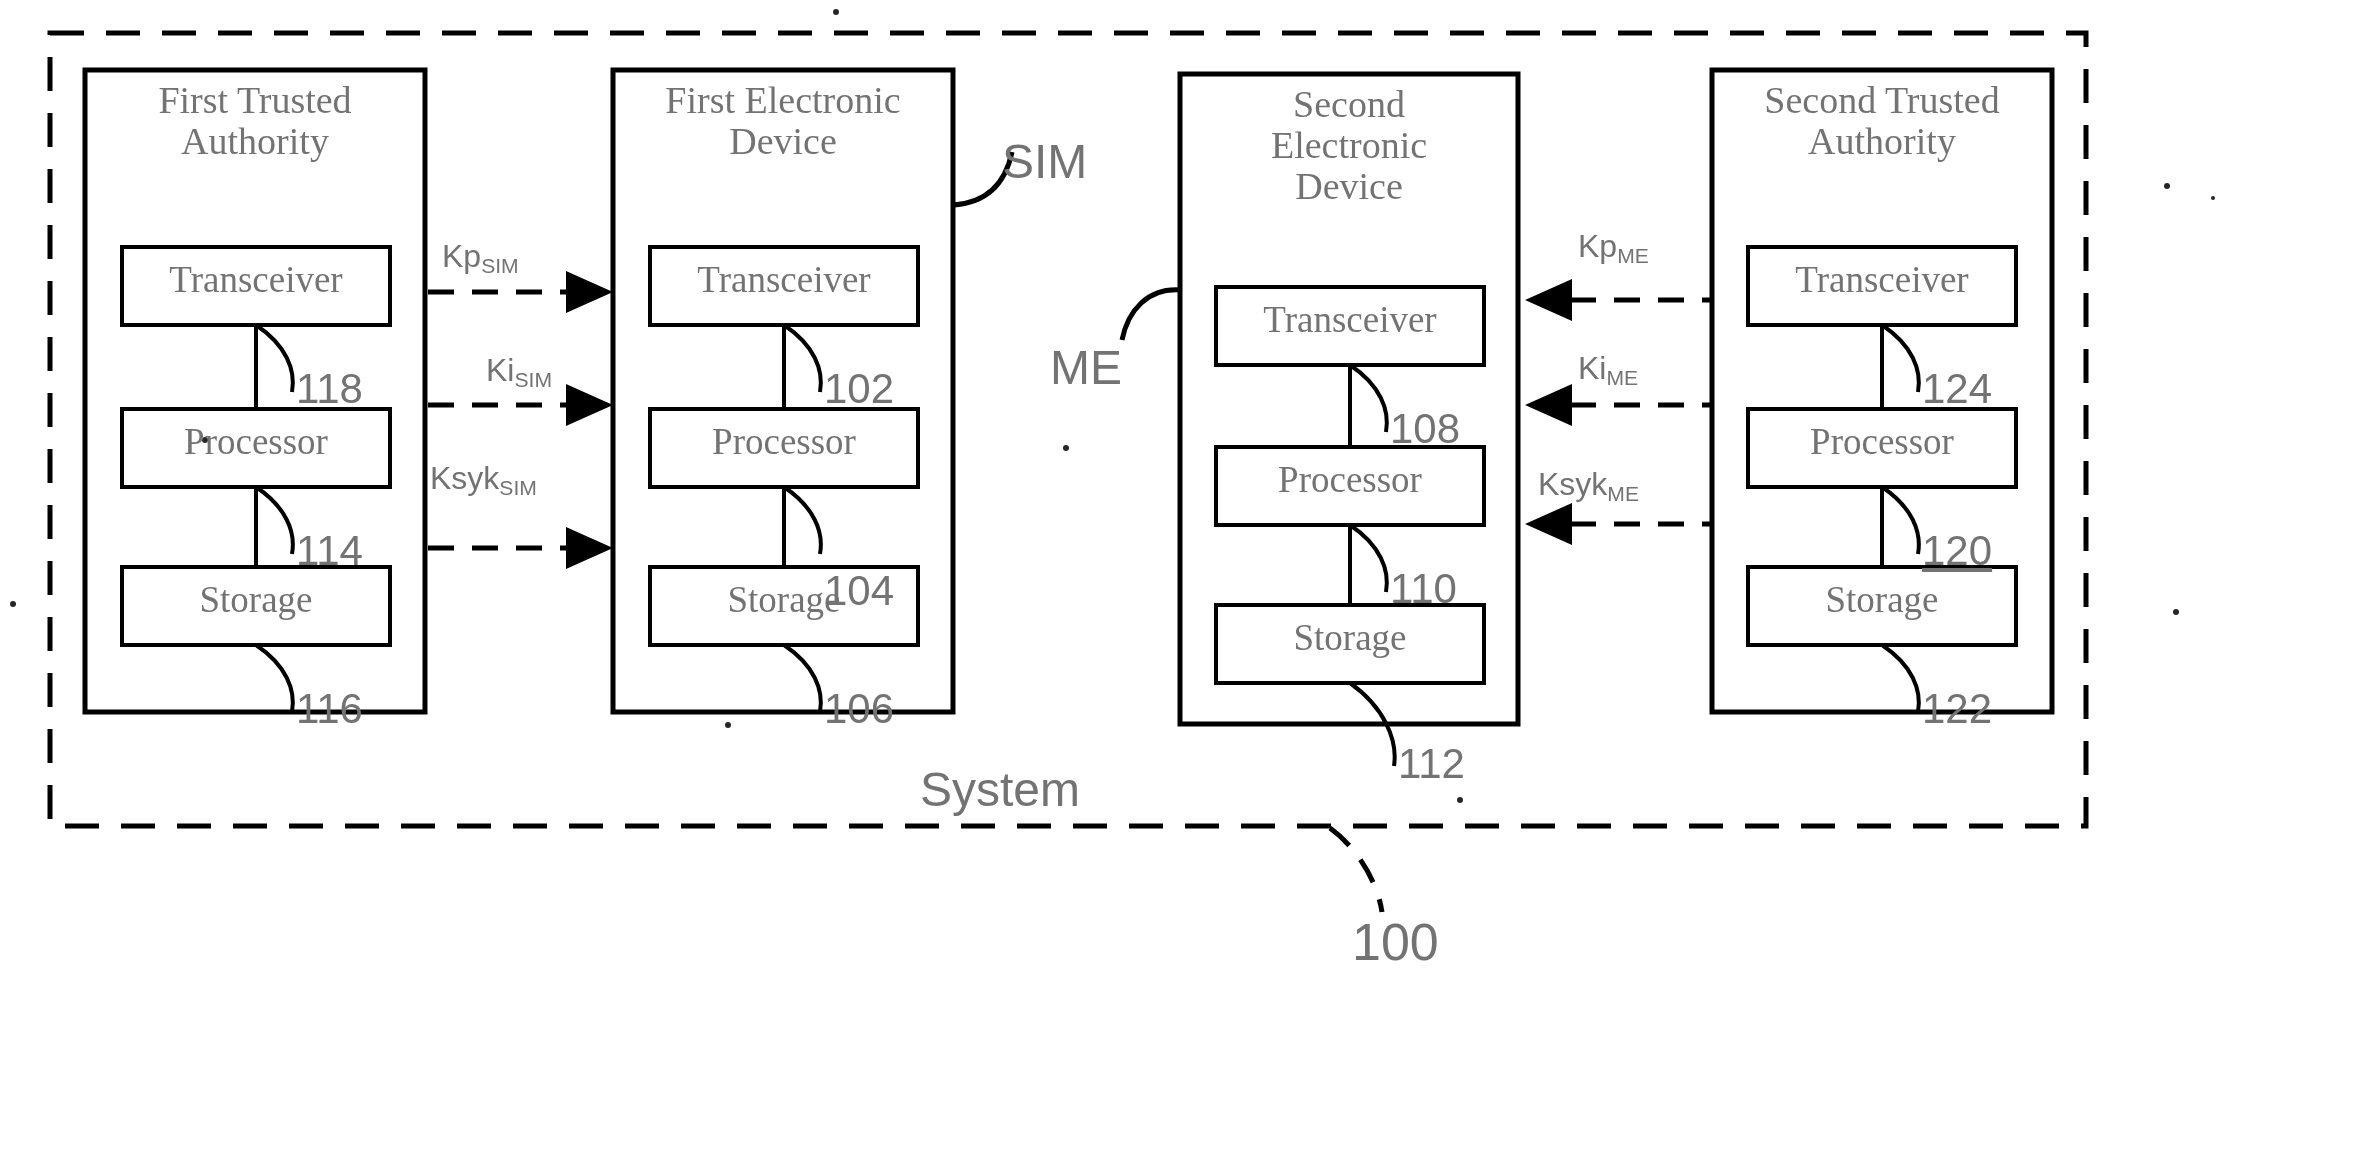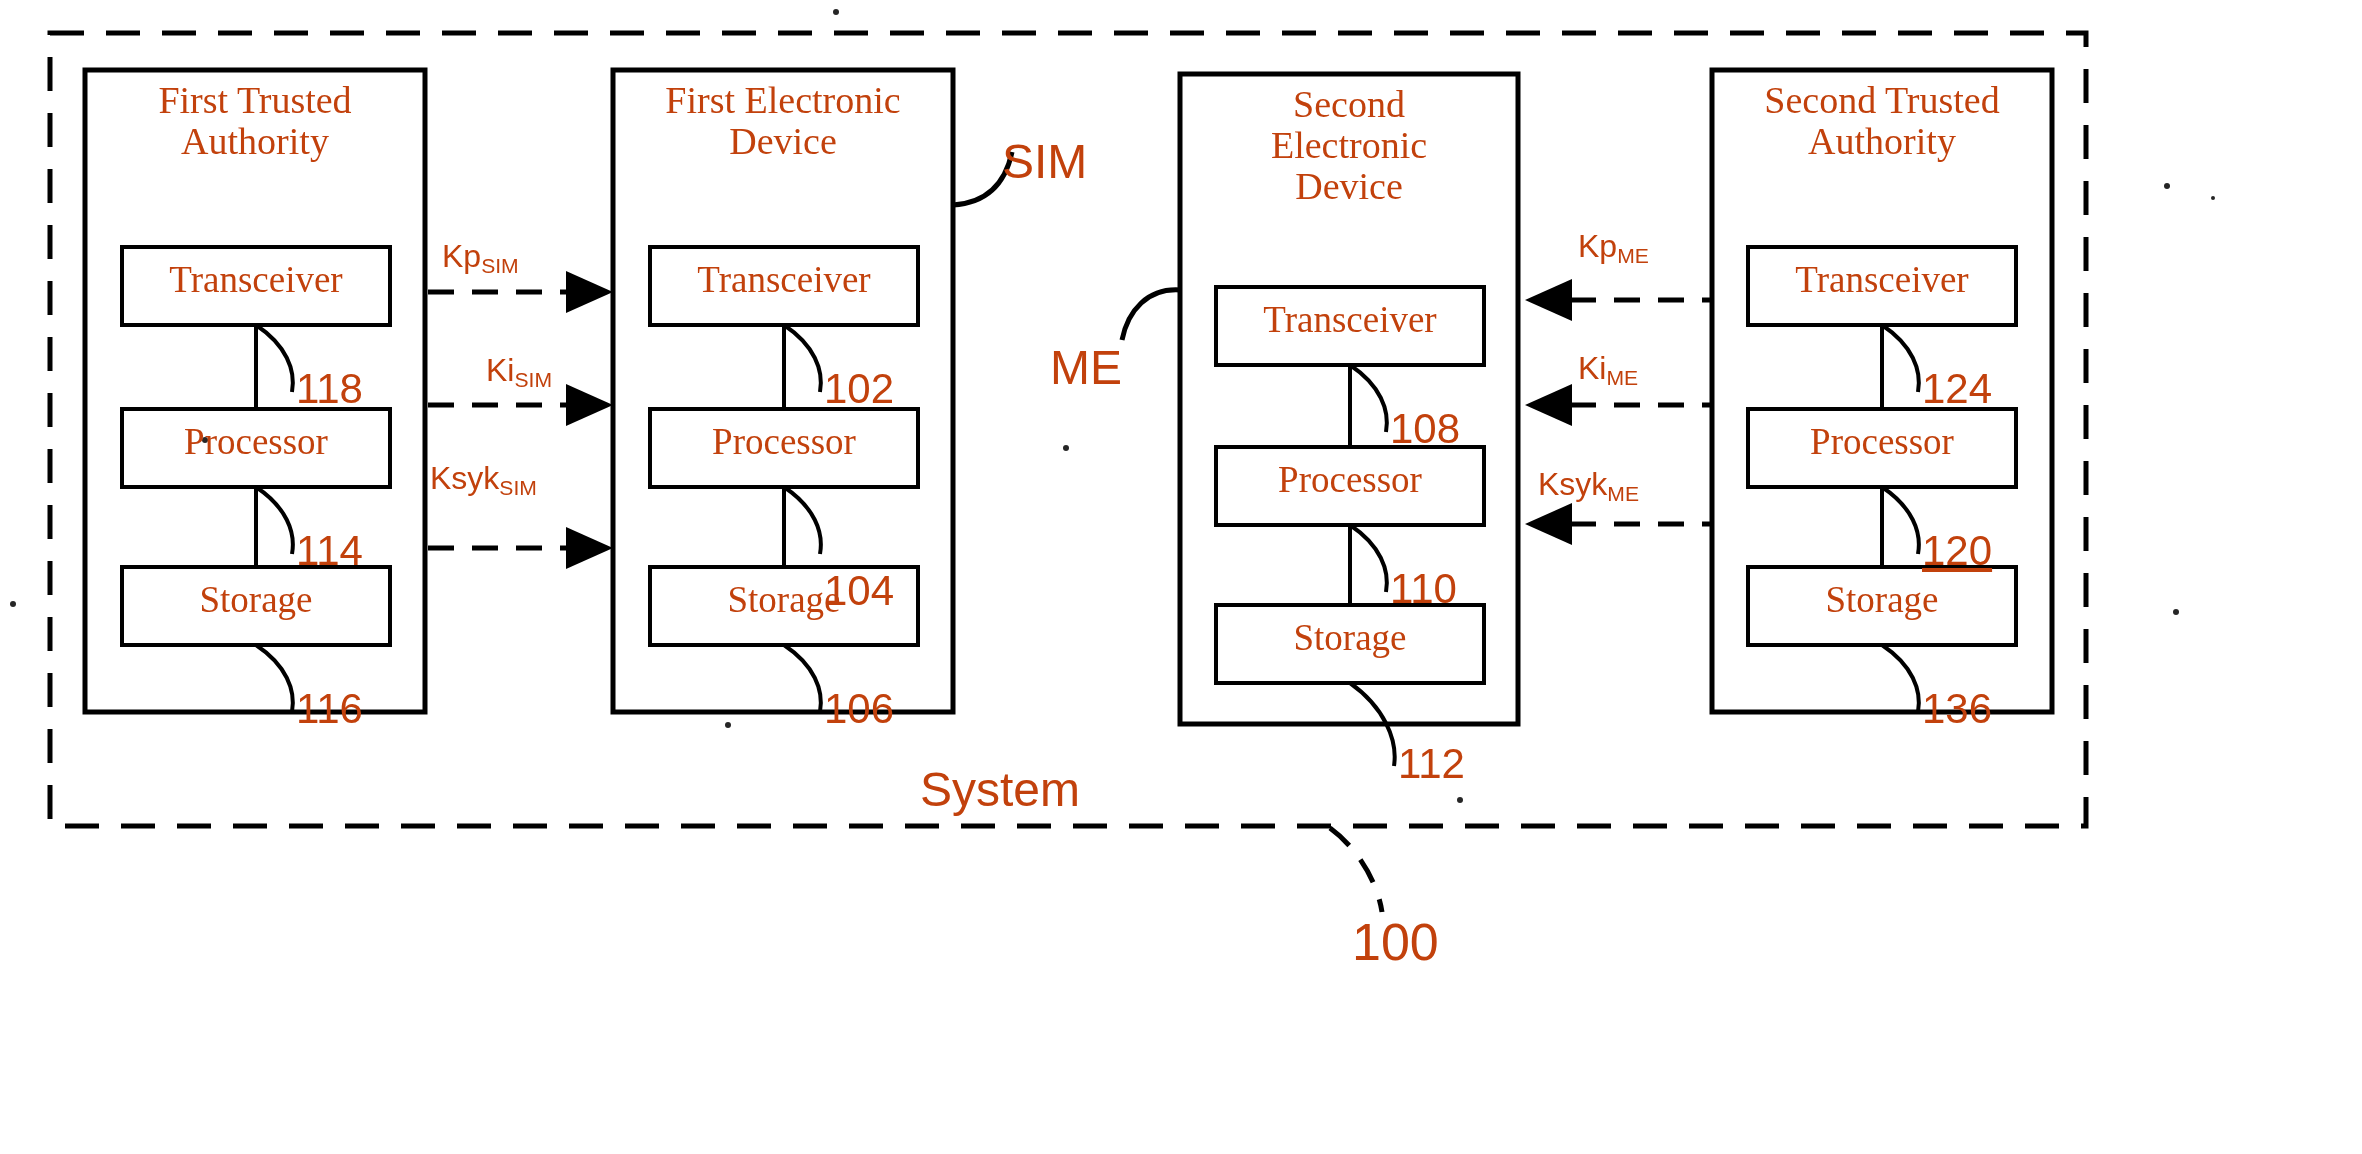--- a/index.html
+++ b/index.html
@@ -17,21 +17,21 @@
   }
   svg.layer {
     position: absolute;
     left: 0;
     top: 0;
     width: 2362px;
     height: 1154px;
   }
   .blk-title, .sub-label, .ref-num, .sans-label, .key-label {
     position: absolute;
-    color: #c2410c;
+    color: #737373;
     white-space: nowrap;
   }
   .blk-title {
     font-family: "Liberation Serif", serif;
     font-size: 38px;
     line-height: 1.08;
     text-align: center;
   }
   .sub-label {
     font-family: "Liberation Serif", serif;
@@ -185,21 +185,21 @@
 
   <div class="blk-title" style="left:1712px; top:80px; width:340px;">
     <div>Second Trusted</div>
     <div>Authority</div>
   </div>
   <div class="sub-label" style="left:1748px; top:258px; width:268px;">Transceiver</div>
   <div class="sub-label" style="left:1748px; top:420px; width:268px;">Processor</div>
   <div class="sub-label" style="left:1748px; top:578px; width:268px;">Storage</div>
   <div class="ref-num" style="left:1922px; top:365px;">124</div>
   <div class="ref-num" style="left:1922px; top:527px;text-decoration:underline;">120</div>
-  <div class="ref-num" style="left:1922px; top:685px;">136</div>
+  <div class="ref-num" style="left:1922px; top:685px;">122</div>
 
   <div class="key-label" style="left:442px; top:238px;">
     <span>Kp</span><sub>SIM</sub>
   </div>
   <div class="key-label" style="left:442px; top:352px;margin-left:44px;">
     <span>Ki</span><sub>SIM</sub>
   </div>
   <div class="key-label" style="left:430px; top:460px;">
     <span>Ksyk</span><sub>SIM</sub>
   </div>

